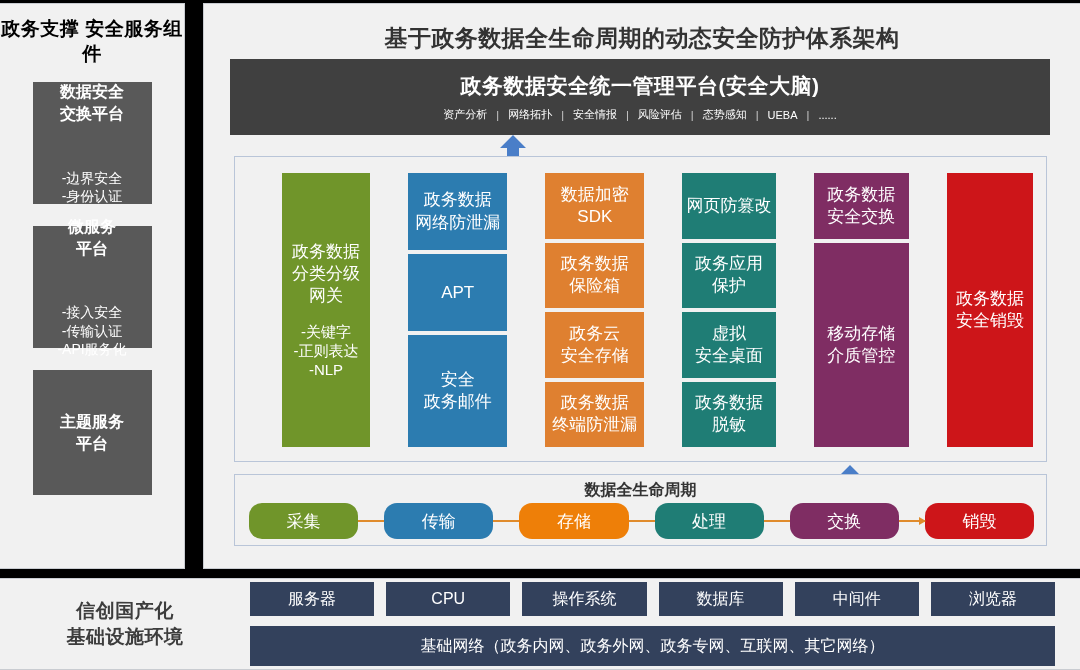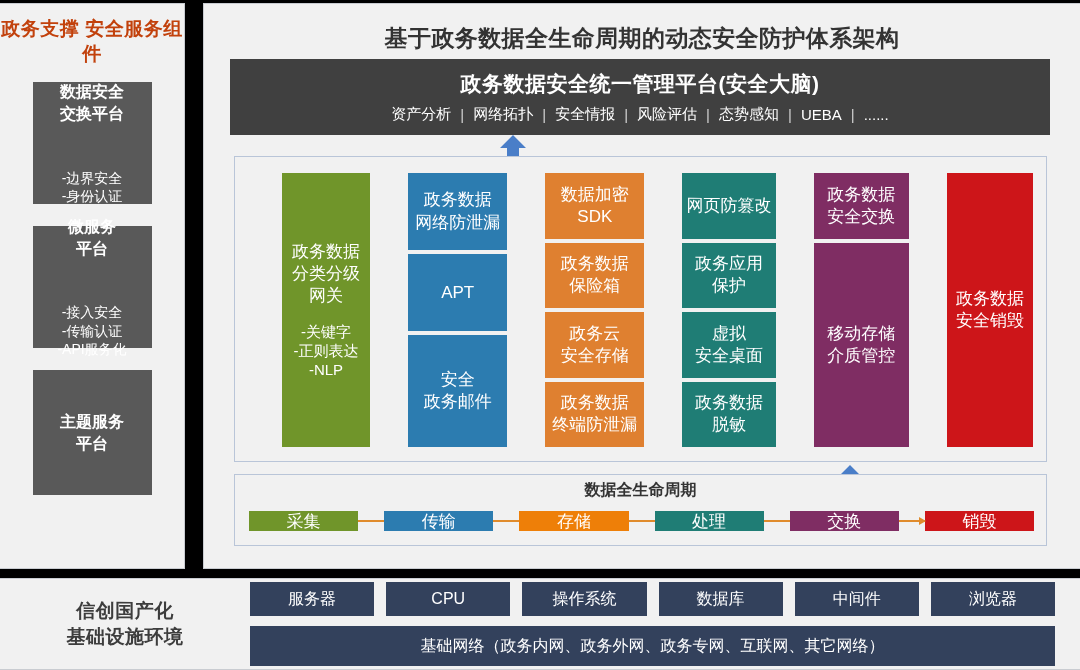--- a/index.html
+++ b/index.html
@@ -23,21 +23,21 @@
   .sidebar {
     position: absolute; left: 0; top: 3px;
     width: 185px; height: 566px;
     background: #f1f1f1;
     border: 1px solid #c9ccd1;
     border-left: none;
     display: flex; flex-direction: column; align-items: center;
   }
   .sidebar-title {
     margin-top: 12px;
-    font-size: 19px; font-weight: bold; color: #c2410c;
+    font-size: 19px; font-weight: bold; color: #000000;
     line-height: 1.32; text-align: center;
     letter-spacing: 0.5px;
   }
   .sidebar-cards {
     margin-top: 16px;
     display: flex; flex-direction: column; gap: 22px;
     width: 100%; align-items: center;
   }
   .side-card {
     width: 119px;
@@ -79,21 +79,21 @@
   .brain {
     position: absolute; left: 26px; top: 55px;
     width: 820px; height: 76px;
     background: #404040;
     color: #ffffff;
     display: flex; flex-direction: column;
     align-items: center; justify-content: center;
   }
   .brain-title { font-size: 21px; font-weight: bold; letter-spacing: 0.5px; }
   .brain-subs {
-    margin-top: 7px; font-size: 15px; display: flex;
+    margin-top: 7px; font-size: 11px; display: flex;
     align-items: center; gap: 0;
   }
   .brain-subs .sep { color: #cfcfcf; padding: 0 9px; }
   .brain-subs .itm { white-space: nowrap; }
 
   
   .arrow { position: absolute; }
   .arrow-up-left  { left: 296px; top: 131px; }
   .arrow-up-mid   { left: 633px; top: 461px; }
 
@@ -145,23 +145,23 @@
   .life-title {
     text-align: center; font-size: 16px; font-weight: bold;
     color: #333333; padding-top: 5px;
   }
   .life-row {
     position: absolute; left: 14px; top: 28px;
     width: 785px; height: 36px;
     display: flex; align-items: center;
   }
   .life-box {
-    height: 20px; flex: 1 1 0;
+    height: 36px; flex: 1 1 0;
     color: #ffffff; font-size: 17px;
-    display: flex; align-items: center; justify-content: center;
+    display: flex; align-items: center; justify-content: center; border-radius: 13px;
   }
   .connector { width: 26px; height: 2px; background: #e08b2c; flex: 0 0 auto; }
   .connector.arrowed { position: relative; }
   .connector.arrowed::after {
     content: ""; position: absolute; right: -1px; top: -3px;
     border-left: 7px solid #e08b2c;
     border-top: 4px solid transparent;
     border-bottom: 4px solid transparent;
   }
 

